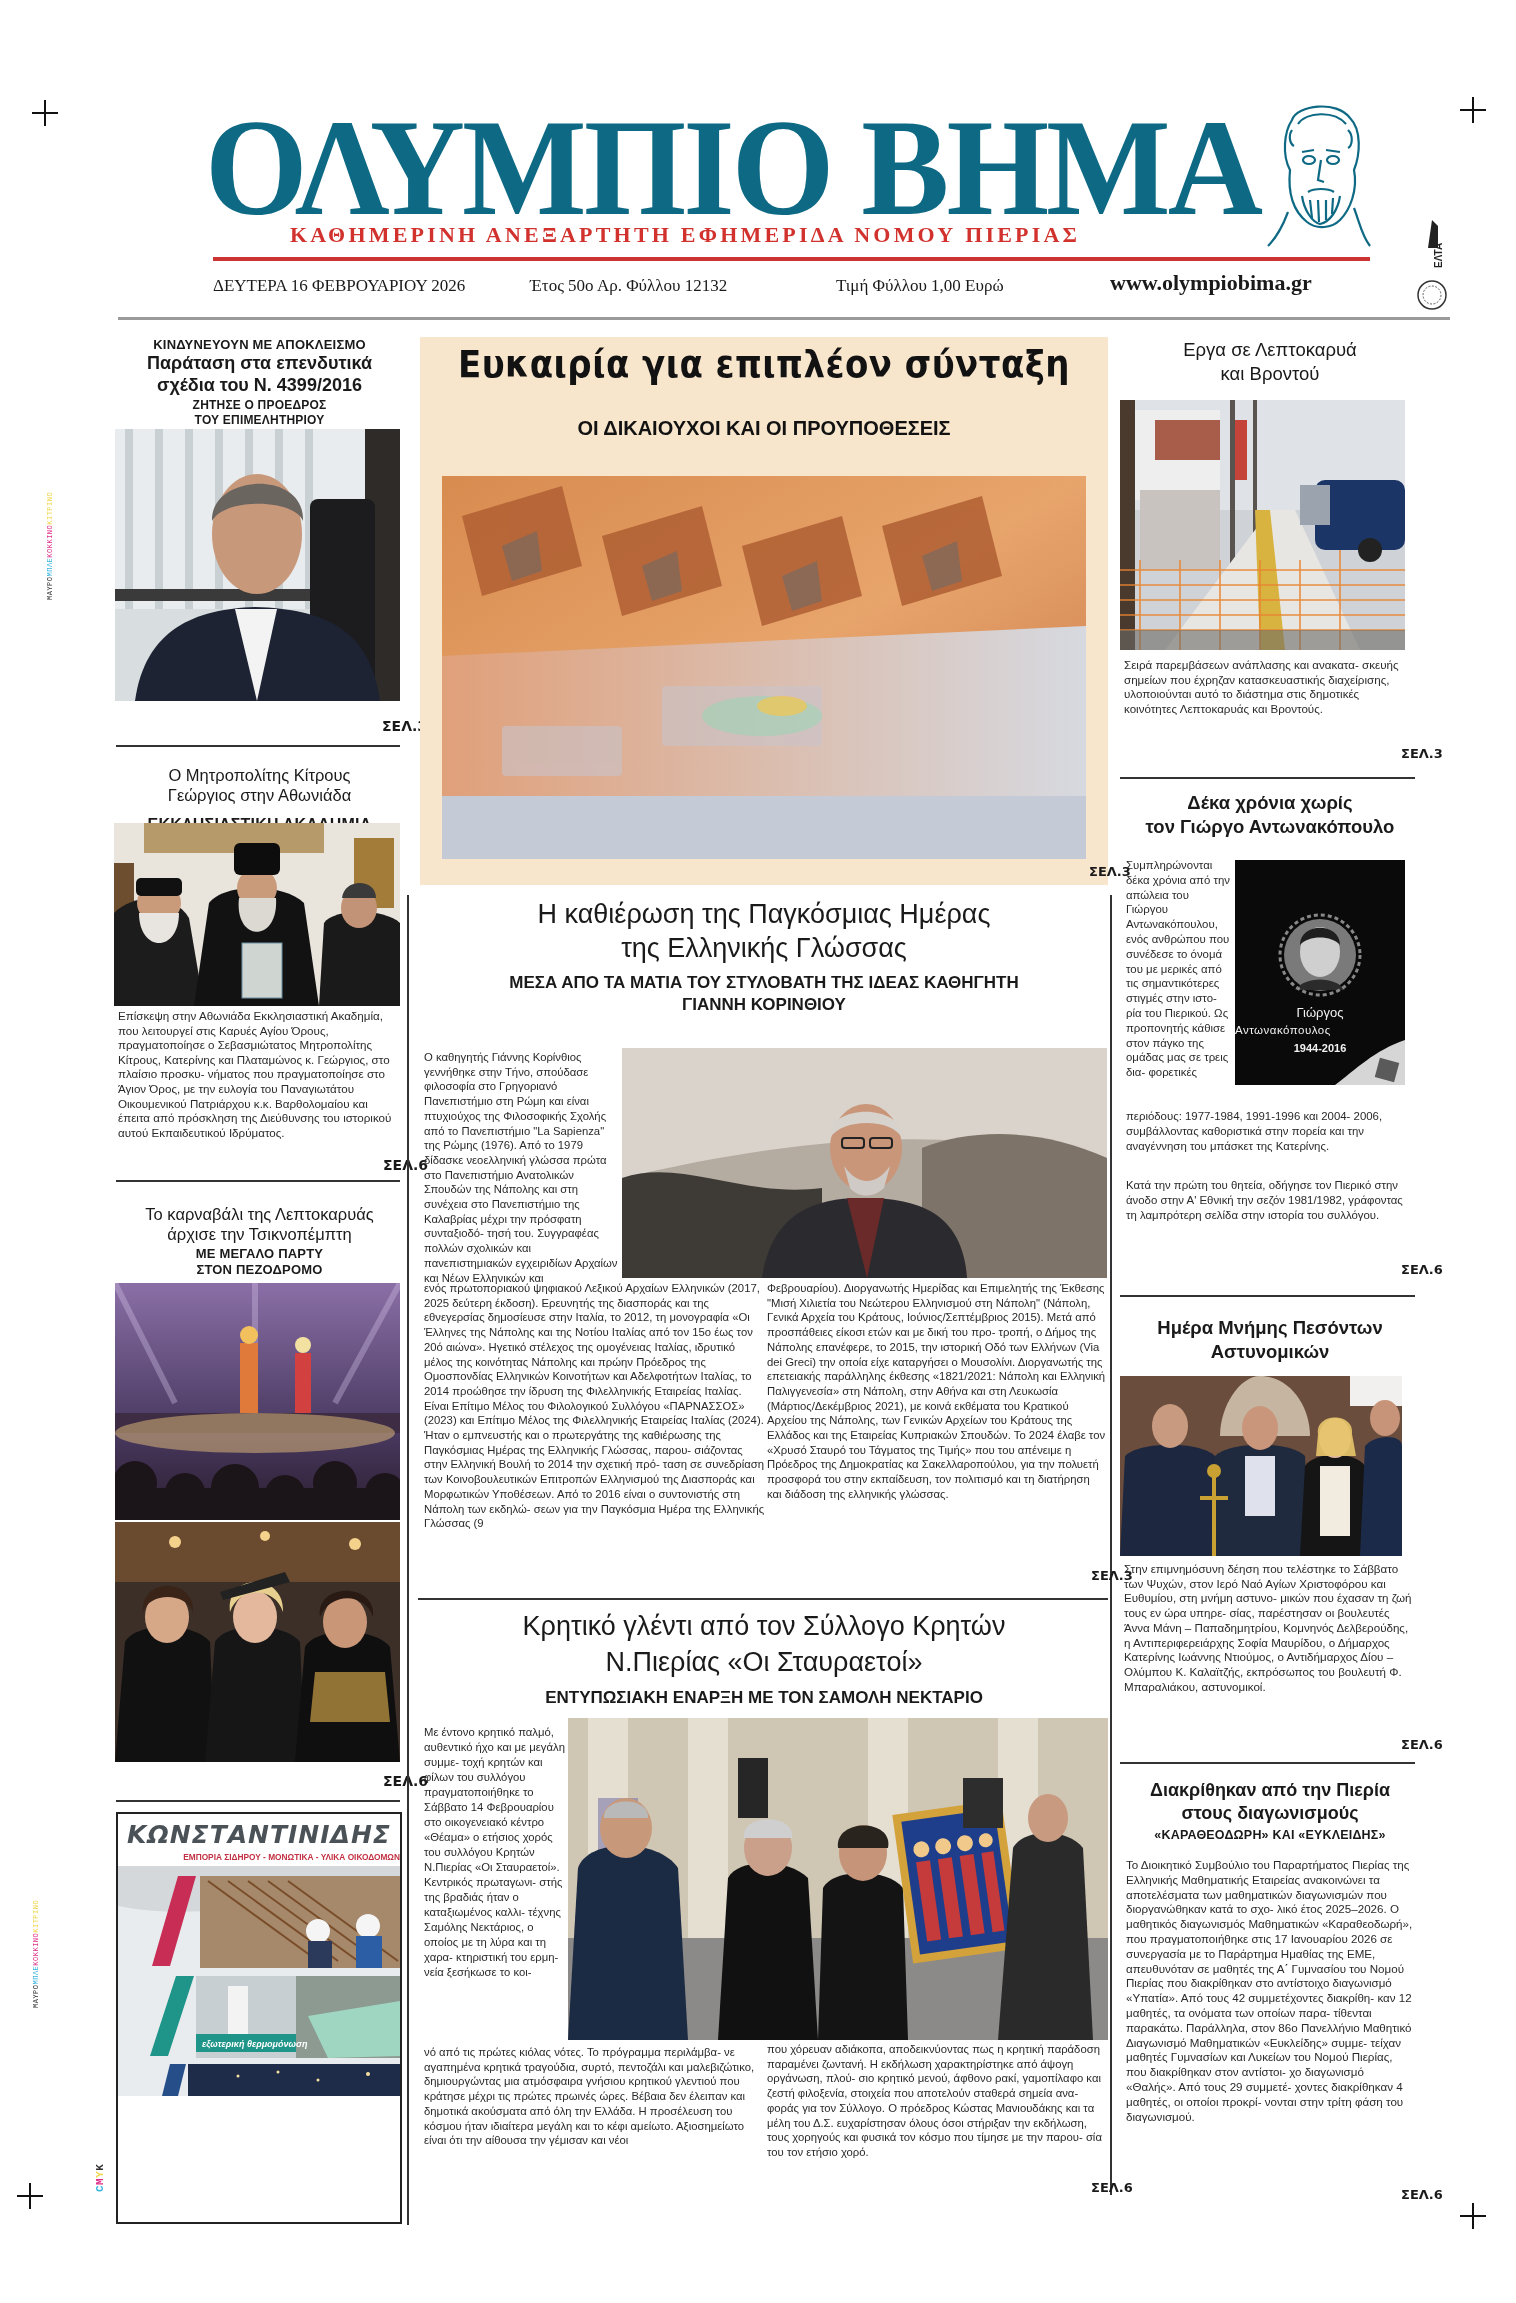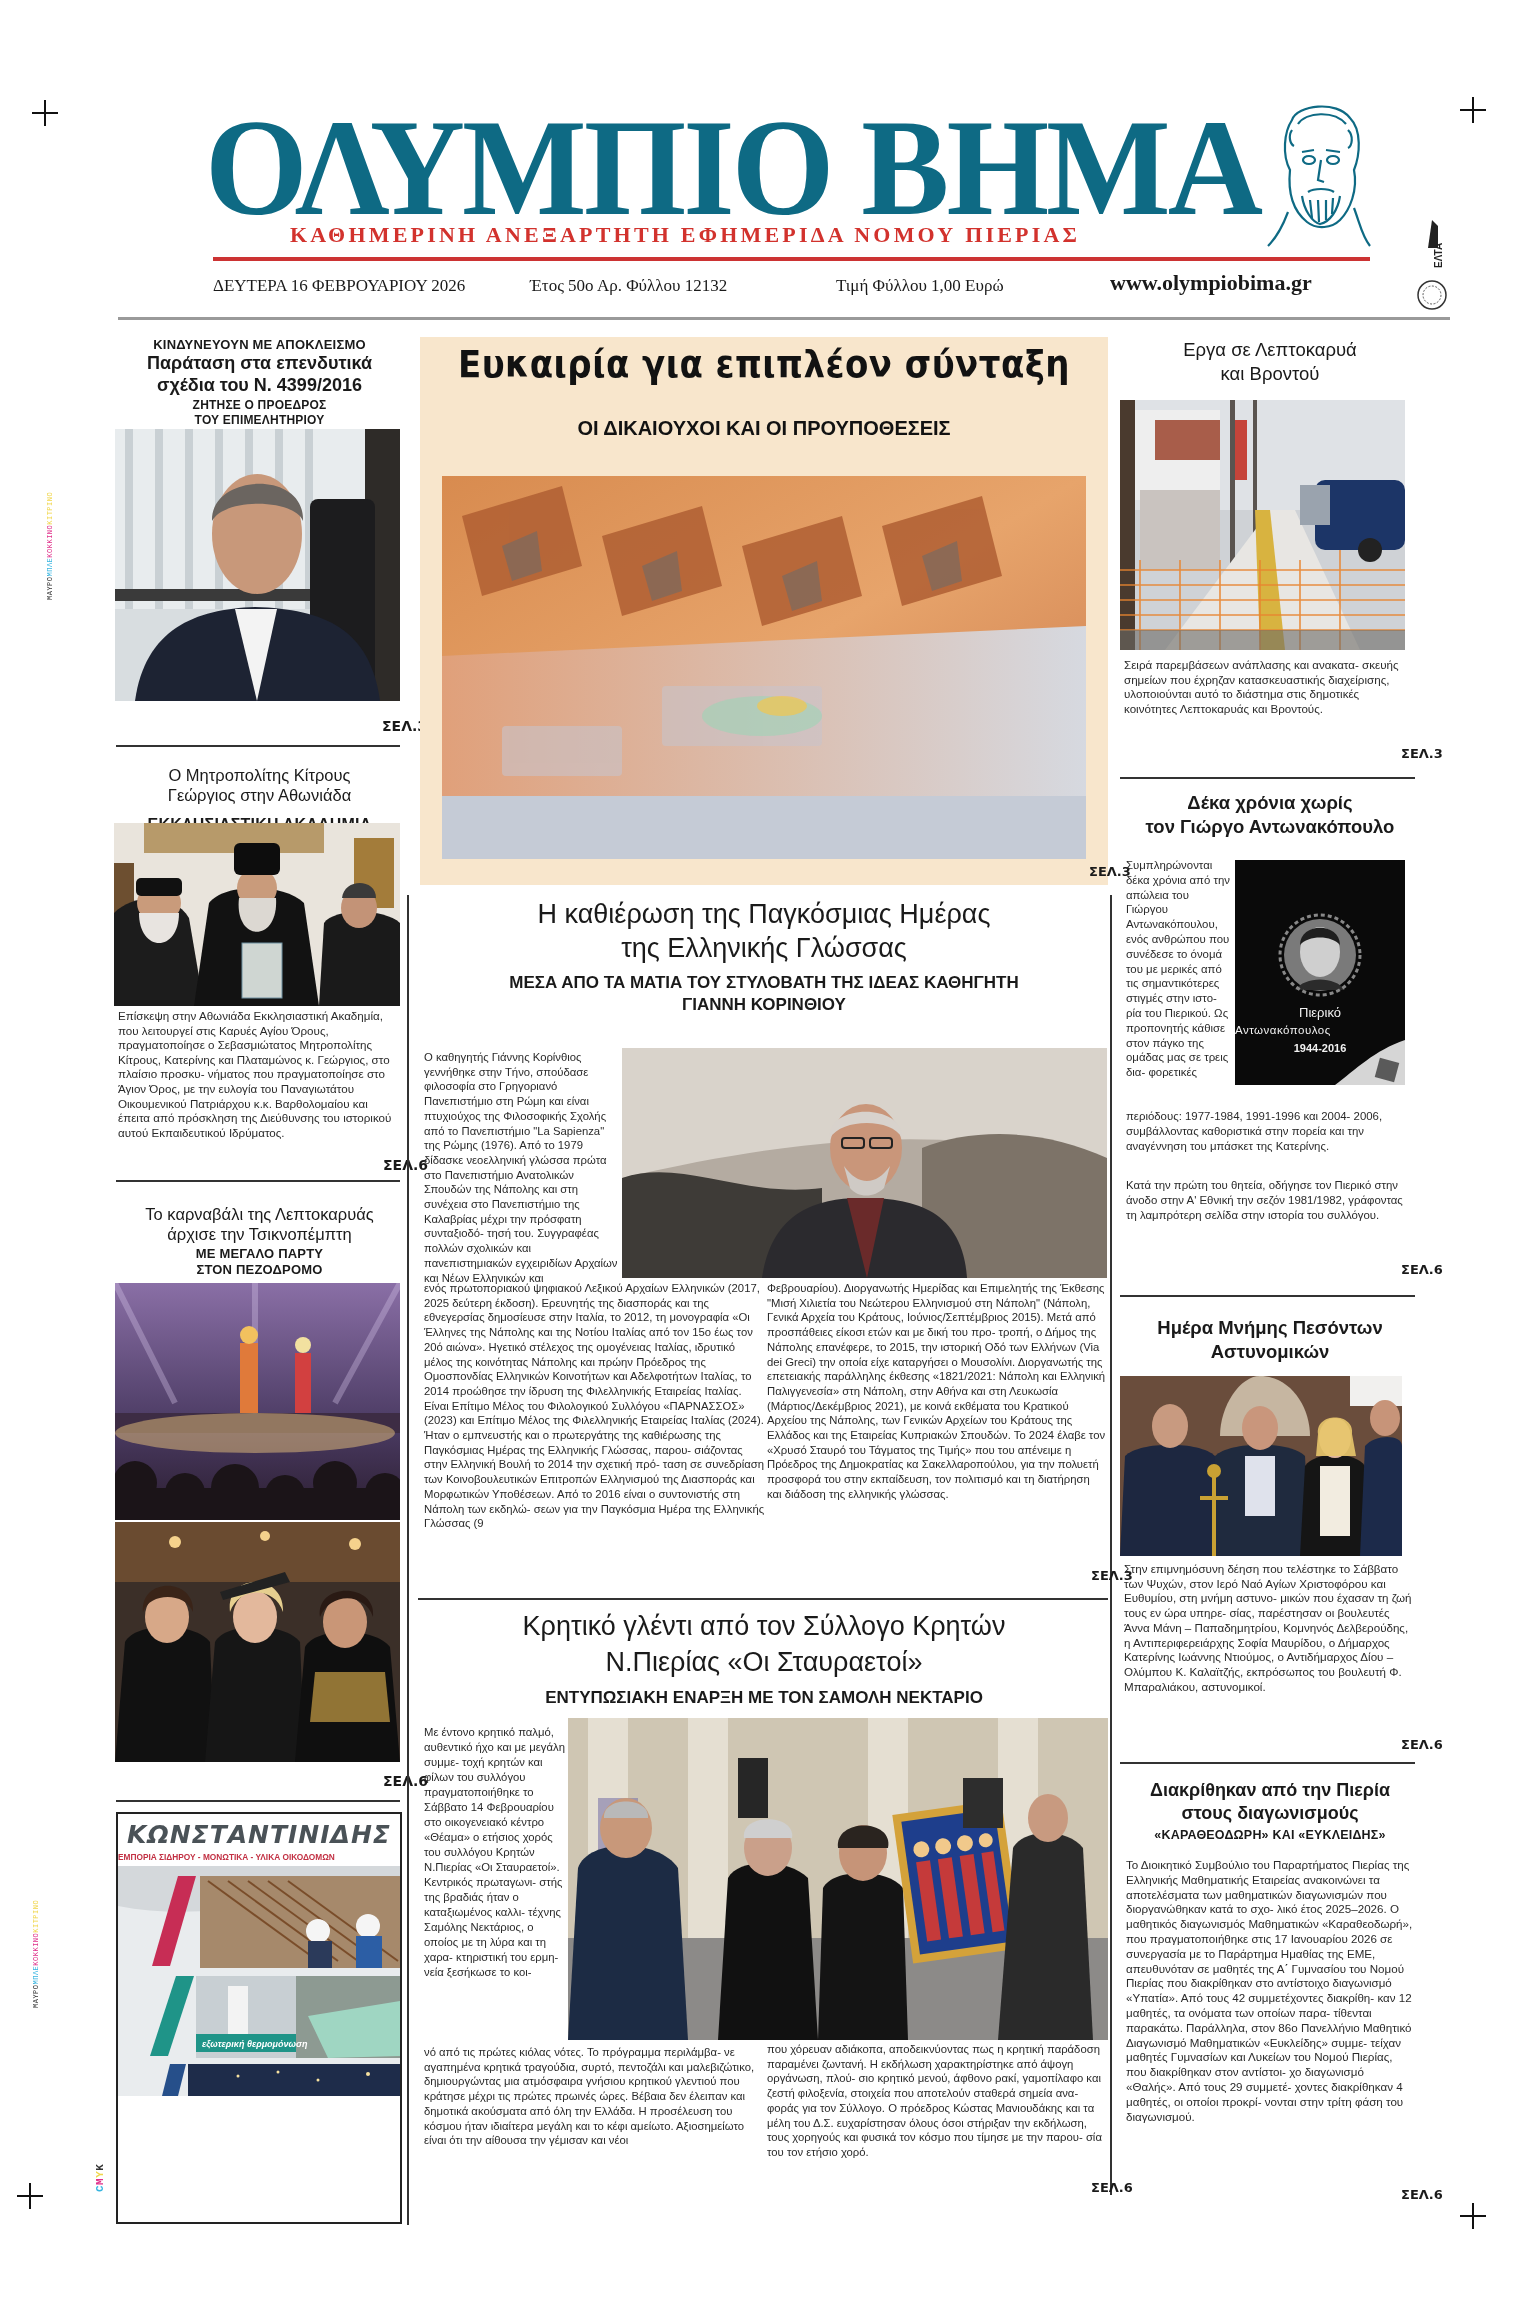--- a/index.html
+++ b/index.html
@@ -191,21 +191,21 @@
     <ellipse cx="230" cy="100" rx="22" ry="26" fill="#c99677"></ellipse>
     <path d="M205 95 C200 60 262 60 258 95 C250 70 215 70 205 95 Z" fill="#2a1a14"></path>
     <path d="M200 150 L270 150 L275 200 L195 200 Z" fill="#c9a046" opacity="0.7"></path>
   </svg>
   <div class="sel" style="left:352px;top:1773px;">ΣΕΛ.6</div>
   <div class="hr" style="left:116px;top:1800px;width:284px;"></div>
 </section>
 
 <section style="position:absolute;left:116px;top:1812px;width:286px;height:412px;border:2px solid #222;background:#fff;overflow:hidden;">
   <div style="position:absolute;left:0;top:6px;width:282px;text-align:center;font-family:'DejaVu Sans',sans-serif;font-weight:900;font-style:italic;font-size:25px;color:#4a5257;letter-spacing:1px;">ΚΩΝΣΤΑΝΤΙΝΙΔΗΣ</div>
-  <div style="position:absolute;left:0;top:38px;width:282px;text-align:left;font-weight:bold;font-size:8.3px;color:#c23043;">ΕΜΠΟΡΙΑ ΣΙΔΗΡΟΥ - ΜΟΝΩΤΙΚΑ - ΥΛΙΚΑ ΟΙΚΟΔΟΜΩΝ</div>
+  <div style="position:absolute;left:0;top:38px;width:282px;text-align:right;font-weight:bold;font-size:8.3px;color:#c23043;">ΕΜΠΟΡΙΑ ΣΙΔΗΡΟΥ - ΜΟΝΩΤΙΚΑ - ΥΛΙΚΑ ΟΙΚΟΔΟΜΩΝ</div>
   <svg style="position:absolute;left:0;top:52px;width:282px;height:230px;" viewBox="0 0 282 230" preserveAspectRatio="none">
     <rect width="282" height="230" fill="#e9ecee"></rect>
     <path d="M0 0 L282 0 L282 40 C200 20 100 60 0 40 Z" fill="#d4d8db"></path>
     <polygon points="60,10 78,10 52,100 34,100" fill="#c72d55"></polygon>
     <rect x="82" y="10" width="200" height="92" fill="#a6896b"></rect>
     <g stroke="#7a4d2a" stroke-width="2">
         <line x1="90" y1="15" x2="200" y2="95"></line>
         <line x1="110" y1="15" x2="220" y2="95"></line>
         <line x1="130" y1="15" x2="240" y2="95"></line>
         <line x1="150" y1="15" x2="260" y2="95"></line>
@@ -393,21 +393,21 @@
   <div class="abs head" style="left:1120px;top:792px;width:300px;font-size:18.5px;">Δέκα χρόνια χωρίς</div>
   <div class="abs head" style="left:1120px;top:816px;width:300px;font-size:18.5px;">τον Γιώργο Αντωνακόπουλο</div>
   <div style="position:absolute;left:1235px;top:860px;width:170px;height:225px;background:#0a0a0a;overflow:hidden;">
     <svg style="position:absolute;left:35px;top:50px;width:100px;height:90px;" viewBox="0 0 100 90">
       <circle cx="50" cy="45" r="36" fill="#7a7a7a"></circle>
       <ellipse cx="50" cy="42" rx="20" ry="25" fill="#cfcfcf"></ellipse>
       <path d="M30 35 C30 12 70 12 70 35 C62 25 38 25 30 35 Z" fill="#1f1f1f"></path>
       <path d="M25 80 C35 66 65 66 75 80" fill="#2b2b2b"></path>
       <circle cx="50" cy="45" r="40" fill="none" stroke="#888" stroke-width="3" stroke-dasharray="4 3"></circle>
     </svg>
-    <div style="position:absolute;left:0;top:145px;width:170px;text-align:center;color:#f2f2f2;font-size:13px;">Πιερικό</div>
+    <div style="position:absolute;left:0;top:145px;width:170px;text-align:center;color:#f2f2f2;font-size:13px;">Γιώργος</div>
     <div style="position:absolute;left:0;top:164px;width:170px;text-align:left;color:#f2f2f2;font-size:11.5px;letter-spacing:0.5px;">Αντωνακόπουλος</div>
     <div style="position:absolute;left:0;top:182px;width:170px;text-align:center;color:#f2f2f2;font-size:11px;font-weight:bold;">1944-2016</div>
     <svg style="position:absolute;left:100px;top:180px;width:70px;height:45px;" viewBox="0 0 70 45">
       <path d="M0 45 C20 30 40 10 70 0 L70 45 Z" fill="#d6d6d6"></path>
       <rect x="42" y="20" width="20" height="20" fill="#5a5a5a" transform="rotate(15 52 30)"></rect>
     </svg>
   </div>
   <div class="abs body-text" style="left:1126px;top:858px;width:106px;font-size:11.4px;line-height:14.8px;">Συμπληρώνονται δέκα χρόνια από την απώλεια του Γιώργου Αντωνακόπουλου, ενός ανθρώπου που συνέδεσε το όνομά του με μερικές από τις σημαντικότερες στιγμές στην ιστο- ρία του Πιερικού. Ως προπονητής κάθισε στον πάγκο της ομάδας μας σε τρεις δια- φορετικές</div>
   <div class="abs body-text" style="left:1126px;top:1109px;width:285px;font-size:11.4px;line-height:14.8px;">περιόδους: 1977-1984, 1991-1996 και 2004- 2006, συμβάλλοντας καθοριστικά στην πορεία και την αναγέννηση του μπάσκετ της Κατερίνης.</div>
   <div class="abs body-text" style="left:1126px;top:1178px;width:285px;font-size:11.4px;line-height:14.8px;">Κατά την πρώτη του θητεία, οδήγησε τον Πιερικό στην άνοδο στην Α' Εθνική την σεζόν 1981/1982, γράφοντας τη λαμπρότερη σελίδα στην ιστορία του συλλόγου.</div>

